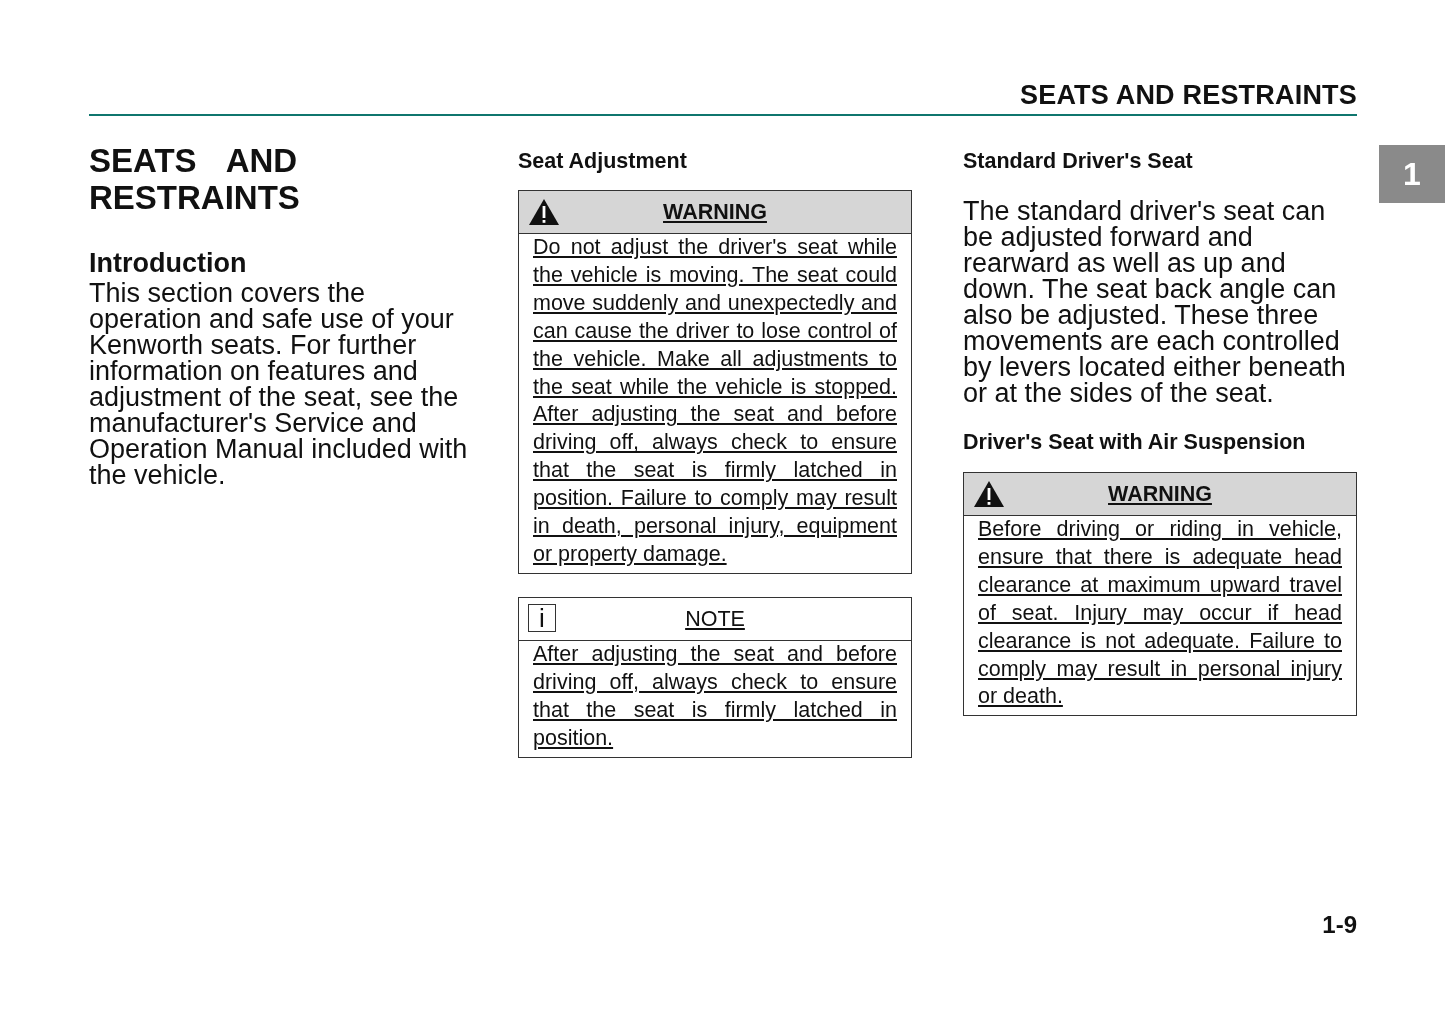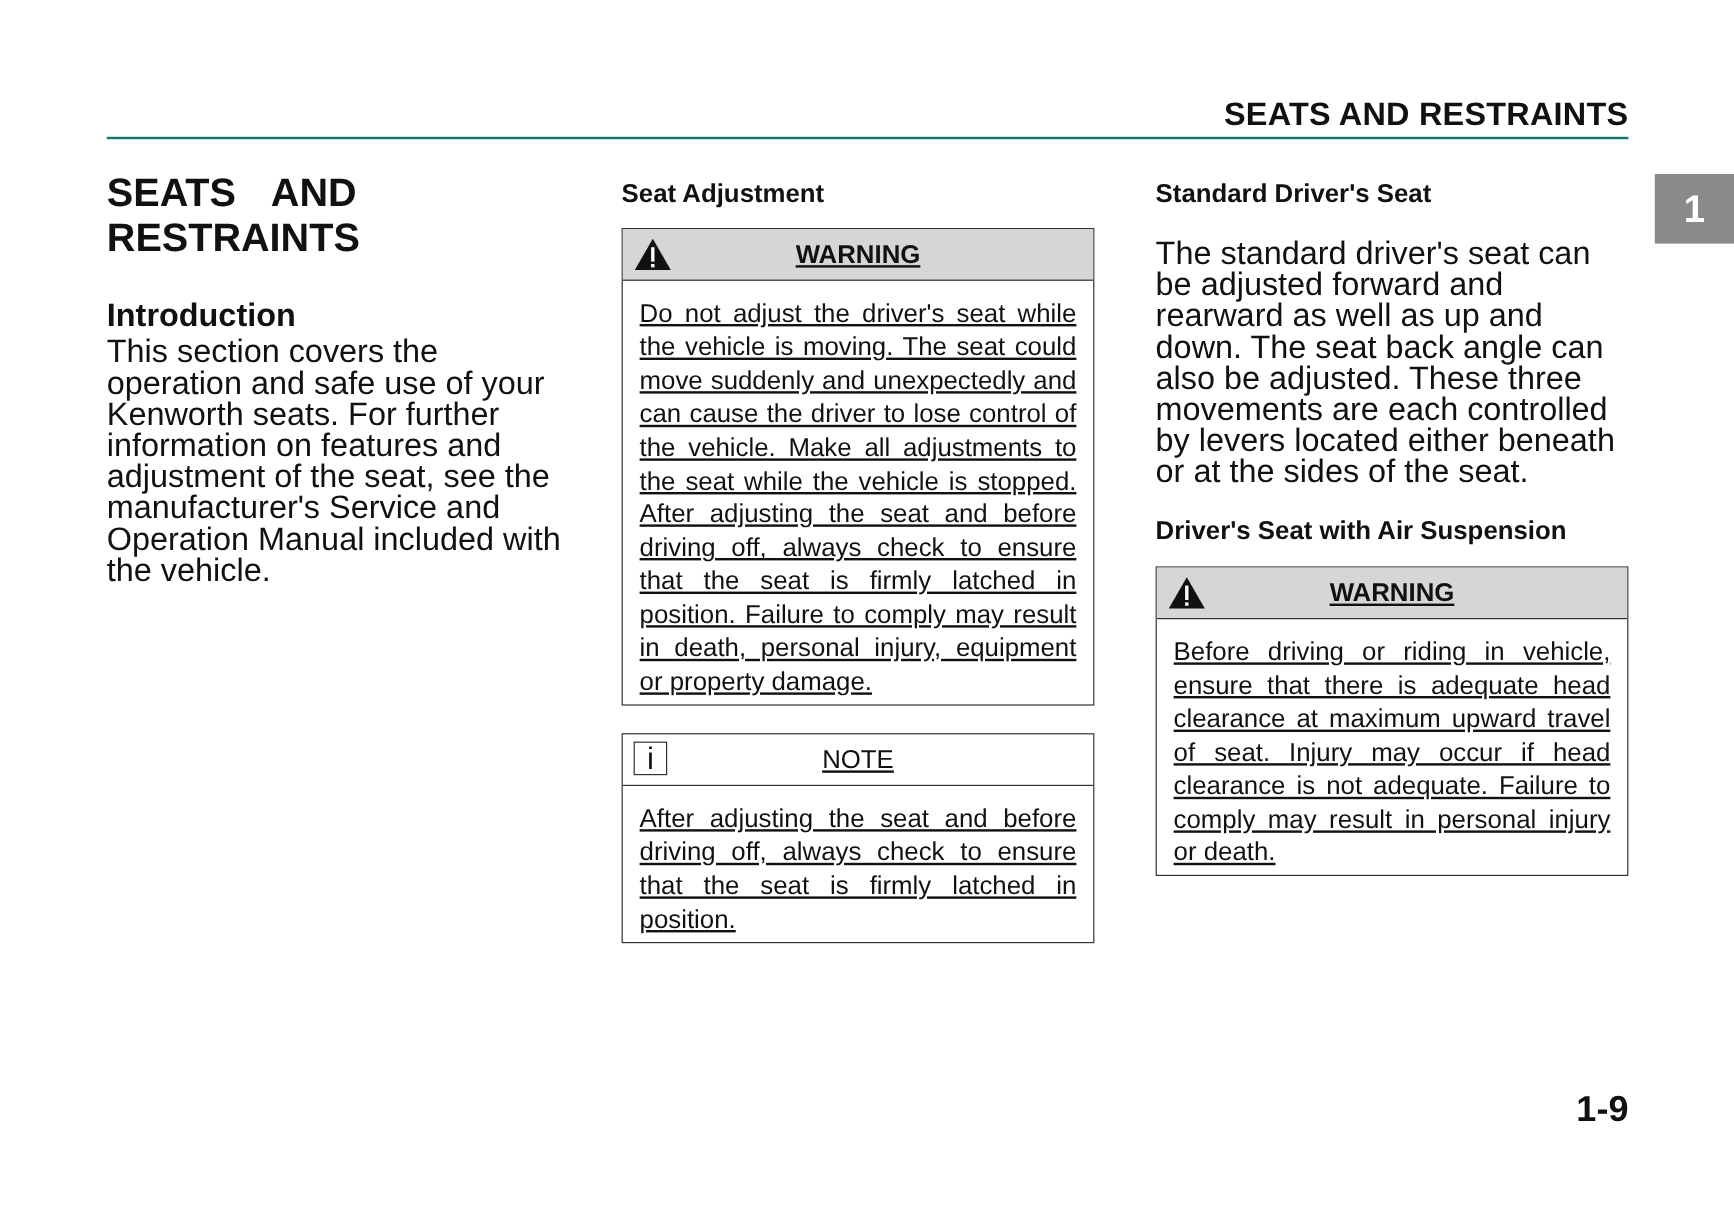--- a/index.html
+++ b/index.html
@@ -56,30 +56,30 @@
     .callout.warning .callout-header-label { font-weight: bold; }
     .callout-icon {
       position: absolute; left: 9px; top: 7px; width: 32px; height: 28px;
     }
     .note-icon {
       position: absolute; left: 9px; top: 6px; width: 28px; height: 28px;
       border: 1.5px solid #333; box-sizing: border-box;
       font-size: 26px; line-height: 26px; text-align: center; font-weight: normal;
     }
     .callout-body {
-      font-size: 21.5px; line-height: 27.9px; padding: 14px 14px 4px 14px;
+      font-size: 21.5px; line-height: 27.9px; padding: 0 14px 4px 14px;
       text-align: justify;
     }
     .col2 .callout.warning { margin-top: 16px; }
     .col2 .callout.note { margin-top: 23px; }
     .col3 .callout.warning { margin-top: 17px; }
 
     .page-number {
       position: absolute; right: 88px; top: 910px;
-      font-size: 30px; font-weight: bold; line-height: 30px;
+      font-size: 24px; font-weight: bold; line-height: 30px;
     }
   </style>
 </head>
 <body>
 
 <div class="running-header">
   <div class="running-header-title">SEATS AND RESTRAINTS</div>
 </div>
 
 <div class="chapter-tab">1</div>

